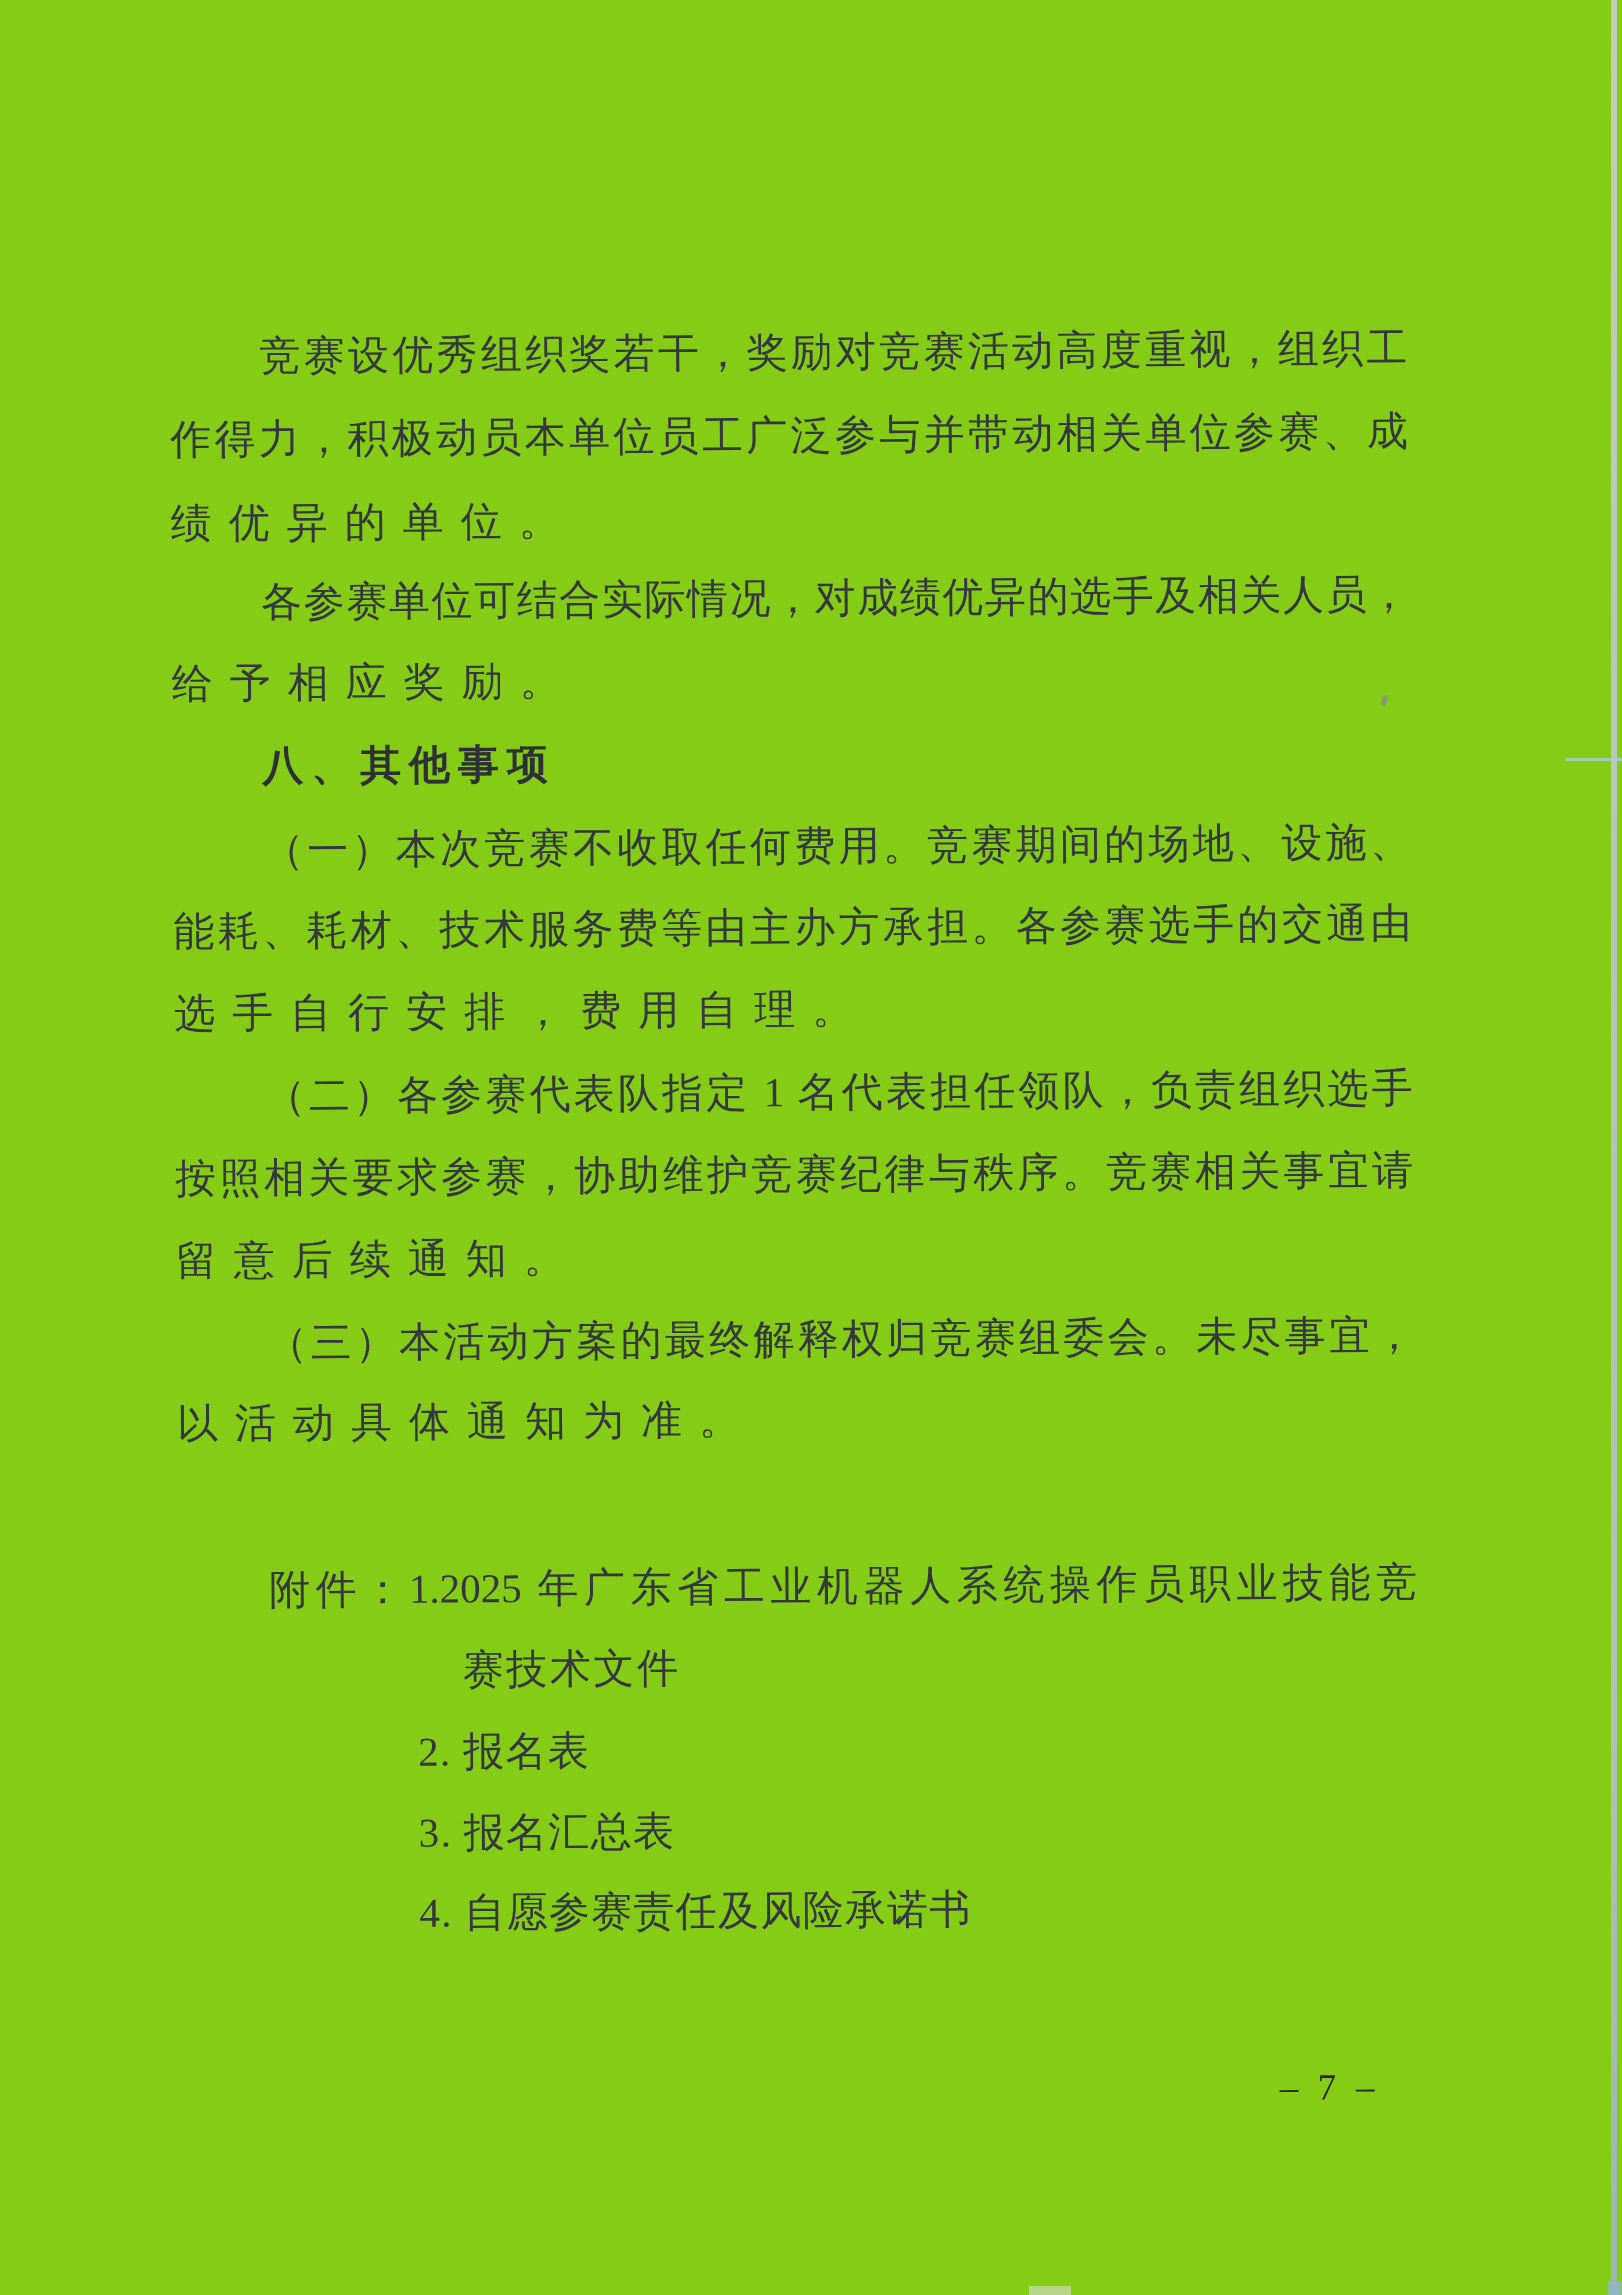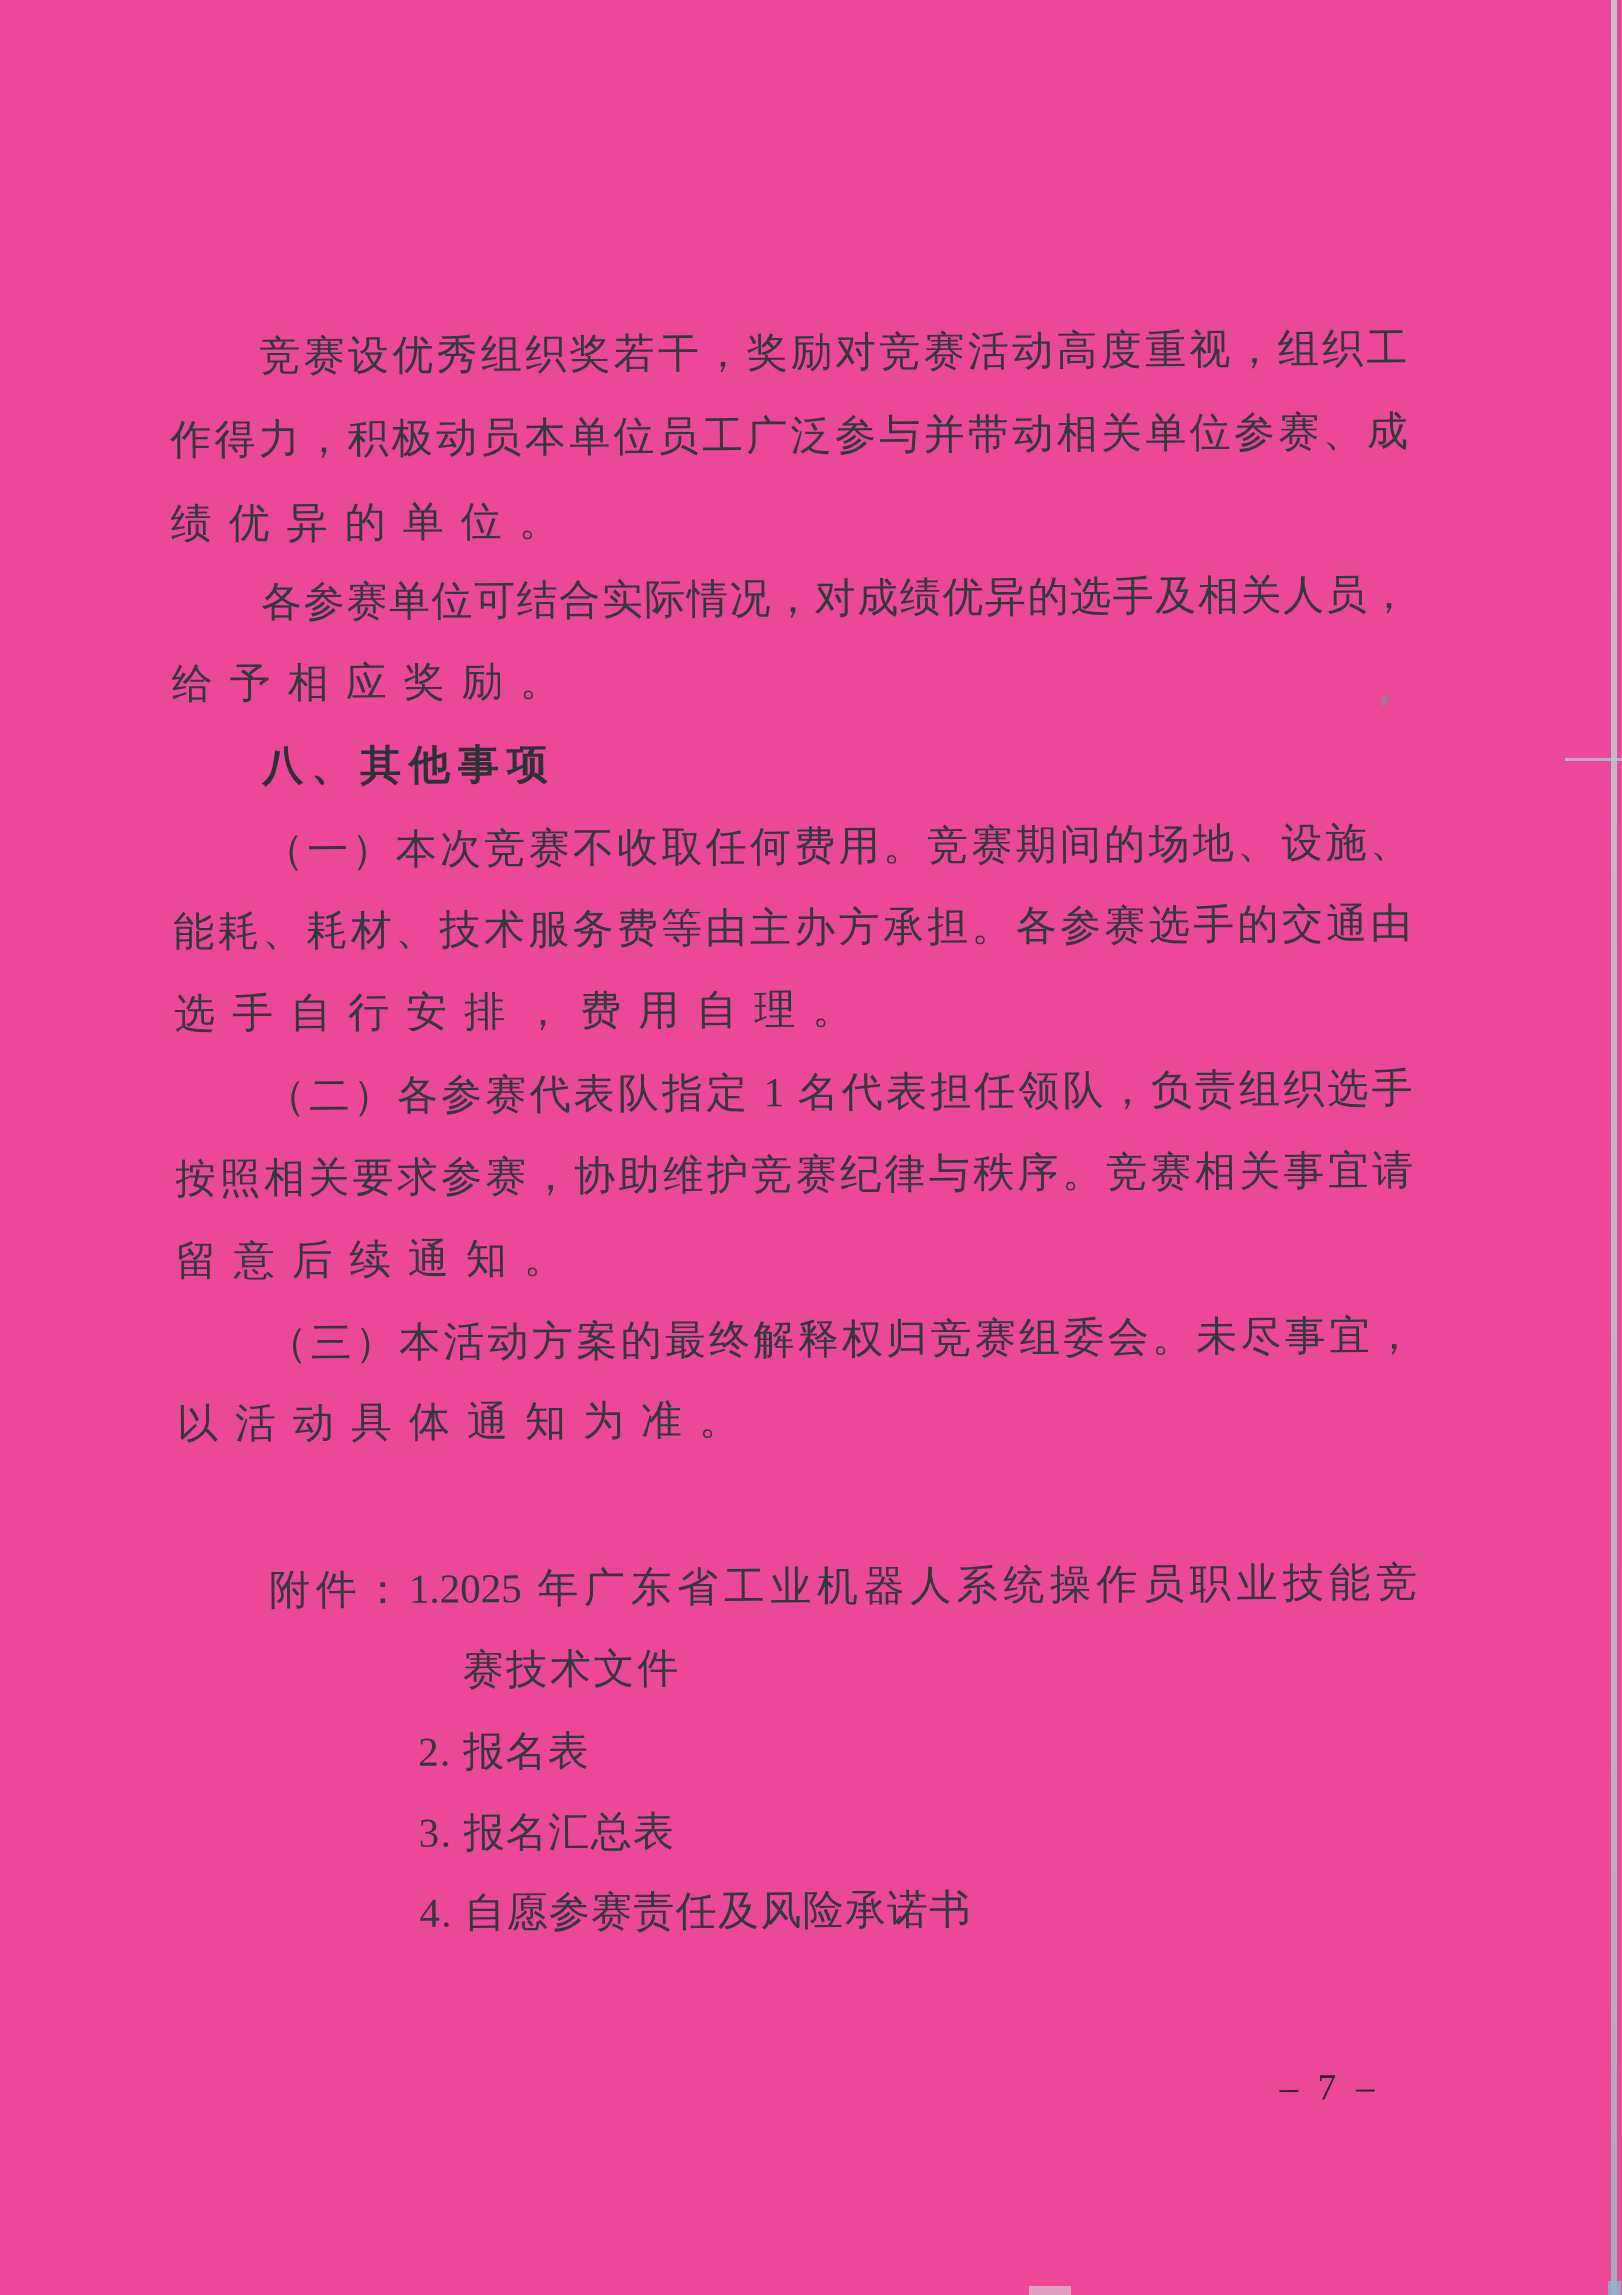--- a/index.html
+++ b/index.html
@@ -4,21 +4,21 @@
 <style>
   html, body {
     margin: 0;
     padding: 0;
     background: #ffffff;
   }
   #page {
     position: relative;
     width: 1623px;
     height: 2295px;
-    background: #ec4899;
+    background: #84cc16;
     overflow: hidden;
     font-family: "Liberation Serif", "DejaVu Serif", serif;
   }
   #sheet {
     position: absolute;
     left: 0; top: 0; right: 0; bottom: 0;
     transform: rotate(-0.4deg);
     transform-origin: 50% 50%;
   }
   .line {

